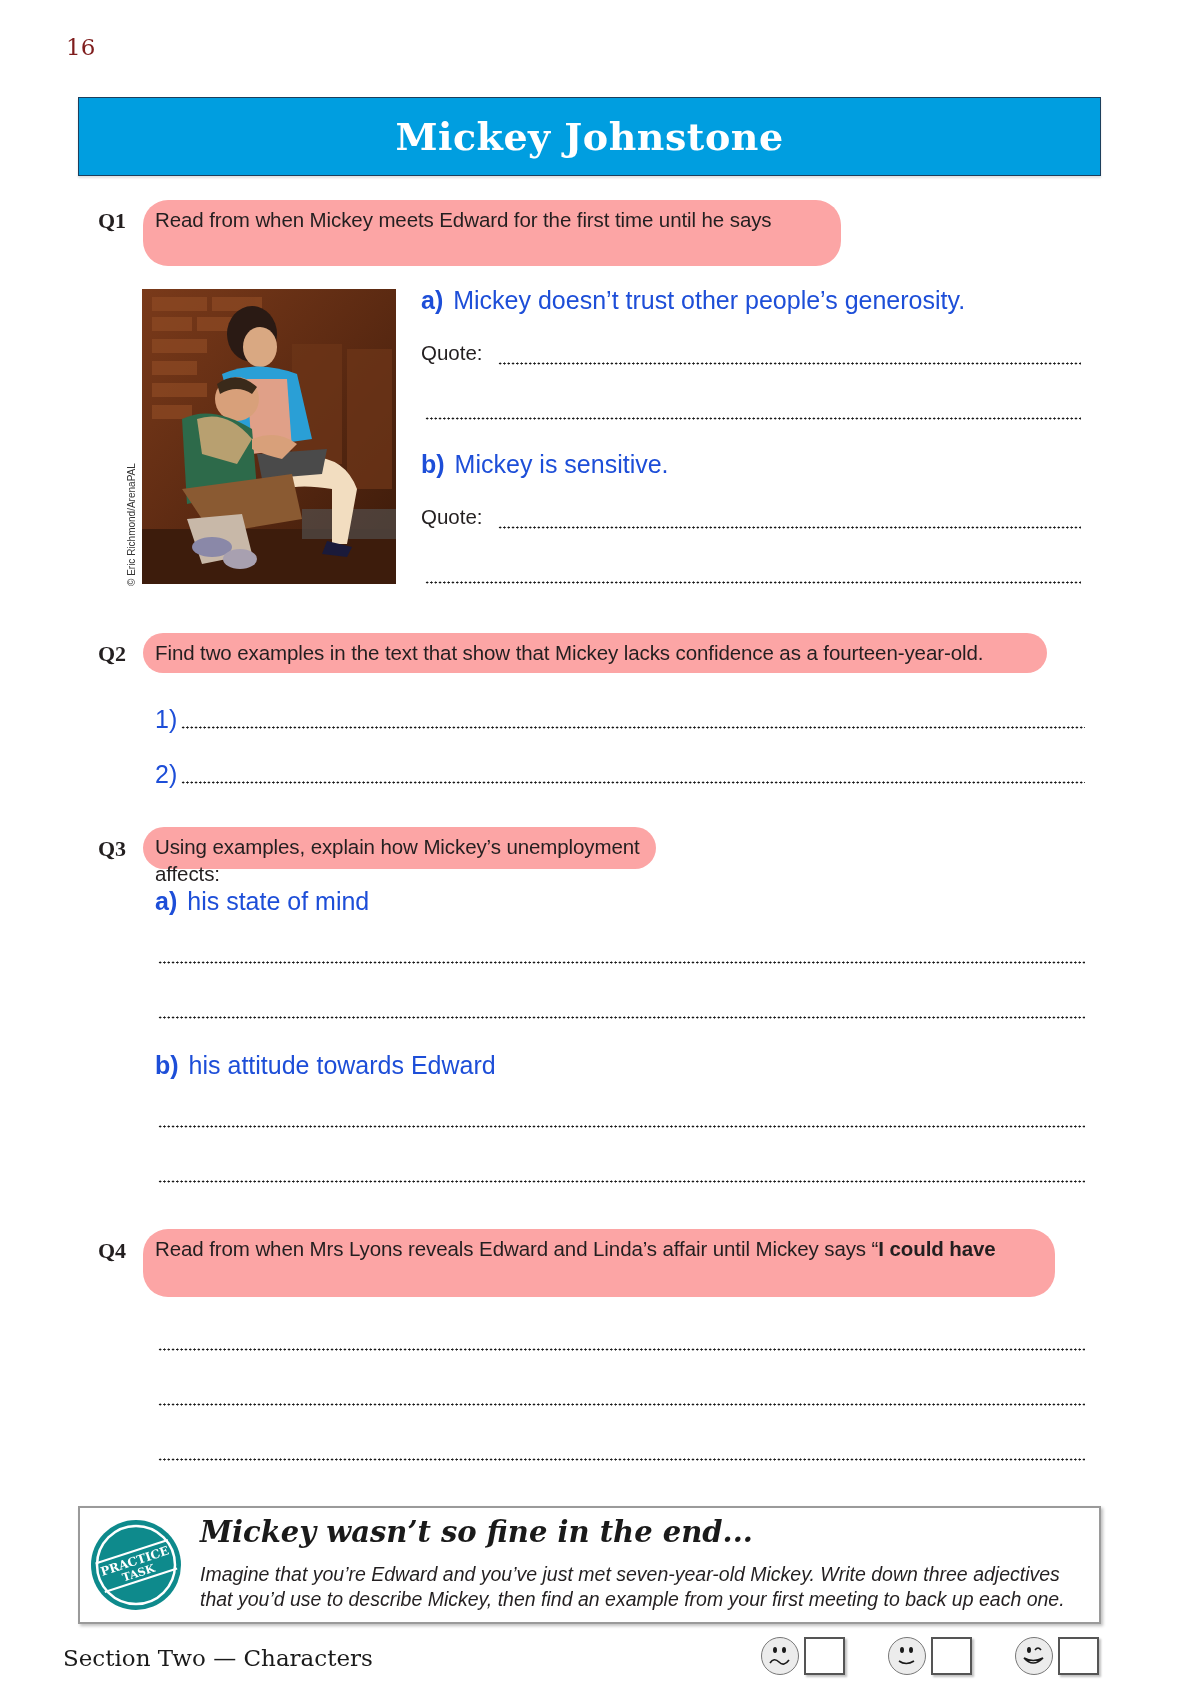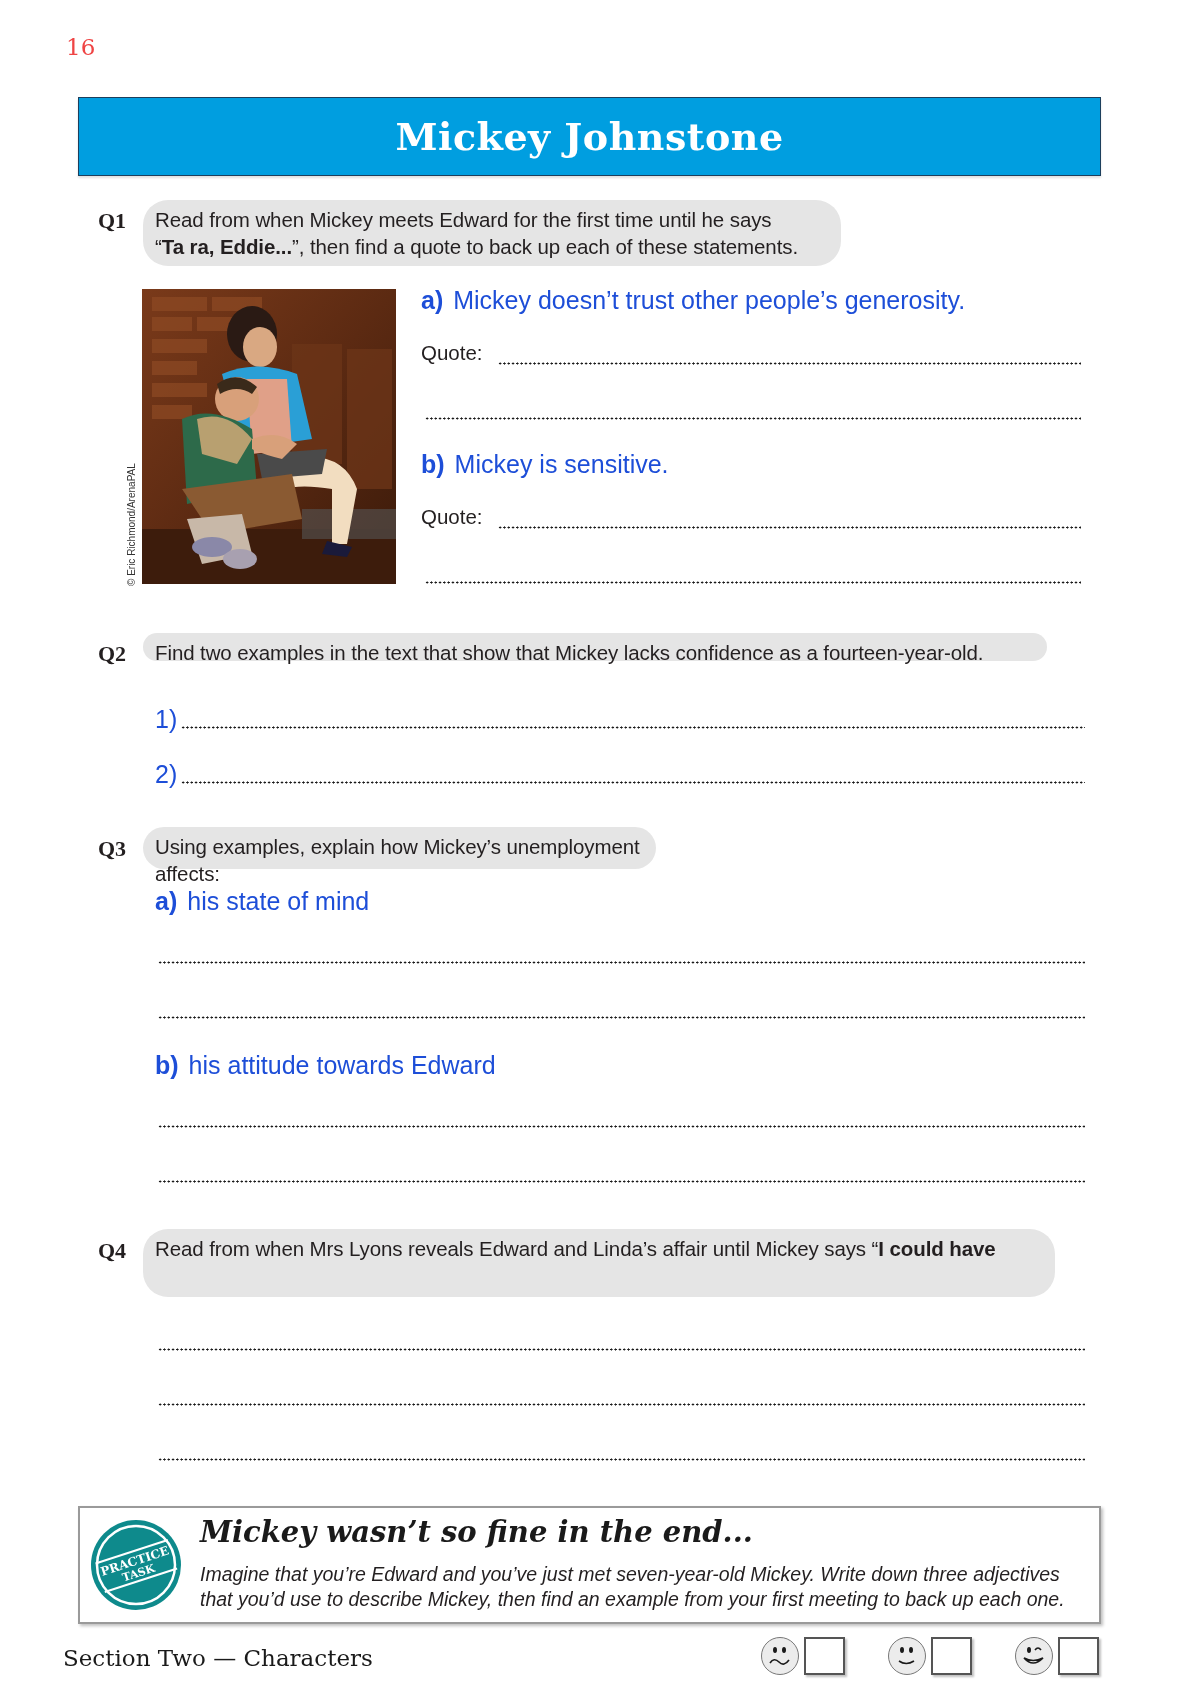--- a/index.html
+++ b/index.html
@@ -1,35 +1,35 @@
 <!DOCTYPE html>
 <html><head>
 <meta charset="utf-8">
 <style>
   * { box-sizing: border-box; margin: 0; padding: 0; }
   html, body { width: 1200px; height: 1697px; background: #ffffff; overflow: hidden; }
   body { position: relative; font-family: "Liberation Sans", "DejaVu Sans", sans-serif; color: #231f20; }
 
   .abs { position: absolute; }
-  .page-number { left: 66px; top: 34px; font-family: "DejaVu Serif", serif; font-size: 23px; color: #ef4444; }
+  .page-number { left: 66px; top: 34px; font-family: "DejaVu Serif", serif; font-size: 23px; color: #7f1d1d; }
 
   .title-banner {
     left: 78px; top: 97px; width: 1023px; height: 79px;
     background: #009ee0; border: 1.5px solid #1d3f5c;
     display: flex; align-items: center; justify-content: center;
     box-shadow: 0 2px 2px rgba(0,0,0,0.12);
   }
   .title-banner span {
     font-family: "DejaVu Serif", serif; font-weight: bold; font-size: 38px; color: #ffffff;
     letter-spacing: 0.5px;
   }
 
   .qnum { font-family: "Liberation Serif", serif; font-weight: bold; font-size: 22px; color: #231f20; }
   .qbox {
-    background: #e5e5e5; font-size: 20.5px; line-height: 27px; padding: 6px 12px;
+    background: #fca5a5; font-size: 20.5px; line-height: 27px; padding: 6px 12px;
     color: #231f20; letter-spacing: -0.1px; border-radius: 25px;
   }
   .qbox b { font-weight: bold; }
 
   .sub { font-size: 25px; color: #1d4ed8; }
   .sub .lbl { font-weight: bold; margin-right: 10px; }
   .quote-label { font-size: 20.5px; color: #231f20; }
 
   .dots {
     height: 3px;
@@ -73,21 +73,20 @@
 
 <div class="abs page-number">16</div>
 
 <div class="abs title-banner">
   <span>Mickey Johnstone</span>
 </div>
 
 <div class="abs qnum" style="left:98px; top:208px;text-align:right;">Q1</div>
 <div class="abs qbox" style="left:143px; top:200px; width:698px; height:66px;">
   <div>Read from when Mickey meets Edward for the first time until he says</div>
-  <div><span>“</span><b>Ta ra, Eddie...</b><span>”, then find a quote to back up each of these statements.</span></div>
 </div>
 
 <div class="abs photo">
   <svg width="254" height="295" viewBox="0 0 254 295" xmlns="http://www.w3.org/2000/svg">
     <defs>
       <linearGradient id="bg" x1="0" y1="0" x2="1" y2="1">
         <stop offset="0" stop-color="#7a3a1a"></stop>
         <stop offset="0.5" stop-color="#5c2a12"></stop>
         <stop offset="1" stop-color="#3a1a0a"></stop>
       </linearGradient>
@@ -139,21 +138,21 @@
 <div class="abs dots" style="left:425px; top:417px; width:656px;"></div>
 
 <div class="abs sub" style="left:421px; top:450px;">
   <span class="lbl">b)</span><span>Mickey is sensitive.</span>
 </div>
 <div class="abs quote-label" style="left:421px; top:505px;">Quote:</div>
 <div class="abs dots" style="left:498px; top:526px; width:583px;"></div>
 <div class="abs dots" style="left:425px; top:581px; width:656px;"></div>
 
 <div class="abs qnum" style="left:98px; top:641px;">Q2</div>
-<div class="abs qbox" style="left:143px; top:633px; width:904px; height:28px;">Find two examples in the text that show that Mickey lacks confidence as a fourteen-year-old.</div>
+<div class="abs qbox" style="left:143px; top:633px; width:904px; height:40px;">Find two examples in the text that show that Mickey lacks confidence as a fourteen-year-old.</div>
 <div class="abs sub" style="left:155px; top:705px;">1)</div>
 <div class="abs dots" style="left:181px; top:726px; width:904px;"></div>
 <div class="abs sub" style="left:155px; top:760px;">2)</div>
 <div class="abs dots" style="left:181px; top:781px; width:904px;"></div>
 
 <div class="abs qnum" style="left:98px; top:836px;">Q3</div>
 <div class="abs qbox" style="left:143px; top:827px; width:513px; height:42px;">Using examples, explain how Mickey’s unemployment affects:</div>
 <div class="abs sub" style="left:155px; top:887px;">
   <span class="lbl">a)</span><span>his state of mind</span>
 </div>

